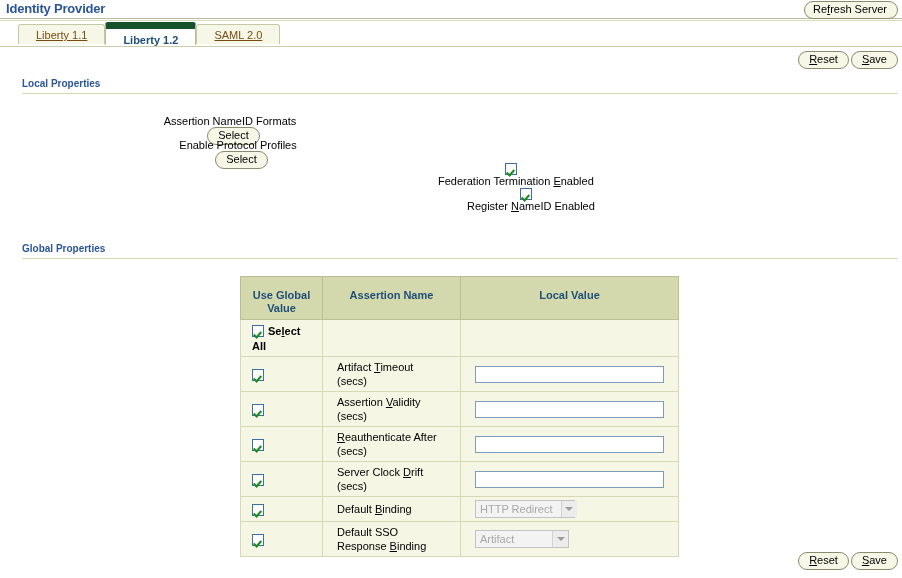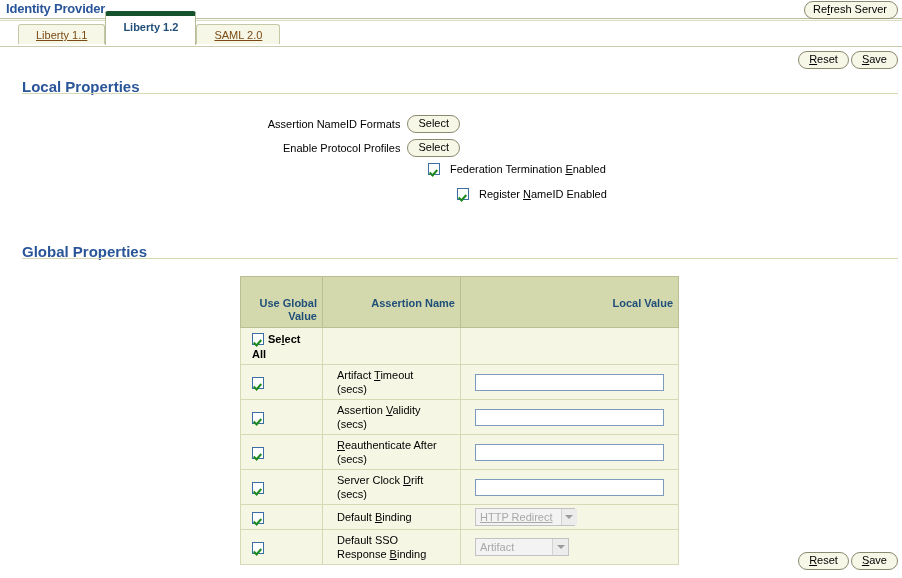--- a/index.html
+++ b/index.html
@@ -96,24 +96,24 @@
     color: #7a4a13;
   }
   .tab.inactive .tab-label {
     text-decoration: underline;
     color: #7a4a13;
   }
   .tab.active {
     background: #ffffff;
     border-left: 1px solid #b8bb98;
     border-right: 1px solid #b8bb98;
-    border-top: 5px solid #14532d;
+    border-top: 7px solid #14532d;
     color: #1f4e79;
     font-weight: bold;
-    height: 34px;
+    height: 23px;
     line-height: 22px;
     z-index: 3;
   }
   .tabbar-rule {
     position: absolute;
     left: 0;
     top: 44px;
     width: 902px;
     height: 2px;
     background: #ffffff;
@@ -139,39 +139,40 @@
   
   .section-head {
     position: absolute;
     left: 0;
     width: 902px;
   }
   .section-head .sh-text {
     position: absolute;
     left: 22px;
     top: 0;
-    font-size: 15px;
+    font-size: 10px;
     font-weight: bold;
     color: #2a5699;
     white-space: nowrap;
   }
   .section-head .sh-rule {
     position: absolute;
     left: 22px;
     top: 15px;
     width: 876px;
     height: 1px;
     background: #d6dab4;
   }
 
   
   .lp-row {
     position: absolute;
     display: flex;
     align-items: center;
+    flex-direction: column;
   }
   .lp-label {
     text-align: right;
     font-size: 11px;
     color: #000;
     white-space: nowrap;
   }
 
   
   .cb {
@@ -212,23 +213,23 @@
     width: 438px;
     border-collapse: collapse;
     table-layout: fixed;
     font-size: 11px;
   }
   .gp-table th {
     background: #d3d9ac;
     color: #1f4e79;
     font-weight: bold;
     font-size: 11px;
-    text-align: right;
+    text-align: center;
     vertical-align: top;
-    padding: 20px 5px 4px 5px;
+    padding: 12px 5px 4px 5px;
     border: 1px solid #b9bf92;
     line-height: 13px;
   }
   .gp-table td {
     background: #f5f6e4;
     border: 1px solid #d5d9b4;
     padding: 3px 14px;
     vertical-align: middle;
     line-height: 14px;
   }
@@ -282,21 +283,21 @@
     align-items: center;
     justify-content: center;
     flex: 0 0 auto;
   }
   .selbox .sel-arrow::after {
     content: "";
     border-left: 4px solid transparent;
     border-right: 4px solid transparent;
     border-top: 4px solid #9b9b9b;
   }
-  .sel-w1 { width: 100px; text-decoration: underline; }
+  .sel-w1 { width: 100px; }
   .sel-w2 { width: 94px; }
 
   .ak { text-decoration: underline; }
 </style>
 </head>
 <body>
 
 <div class="page-title">Identity Provider</div>
 <div class="title-rule"></div>
 
@@ -319,21 +320,21 @@
 <div class="section-head" style="top:78px;">
   <div class="sh-text">Local Properties</div>
   <div class="sh-rule"></div>
 </div>
 
 <div class="lp-row" style="left:0; top:115px; width:460px; justify-content:flex-end;">
   <span class="lp-label">Assertion NameID Formats</span>
   <button class="btn" style="margin-left:7px;">Select</button>
 </div>
 
-<div class="lp-row" style="left:0; top:139px; width:460px; justify-content:flex-end;">
+<div class="lp-row" style="left:8px; top:139px; width:460px; justify-content:flex-end;">
   <span class="lp-label">Enable Protocol Profiles</span>
   <button class="btn" style="margin-left:7px;">Select</button>
 </div>
 
 <div class="lp-row" style="left:428px; top:163px;">
   <span class="cb checked"></span>
   <span class="chk-label">Federation Termination <span class="ak">E</span>nabled</span>
 </div>
 
 <div class="lp-row" style="left:428px; top:188px;padding-left:29px;">

